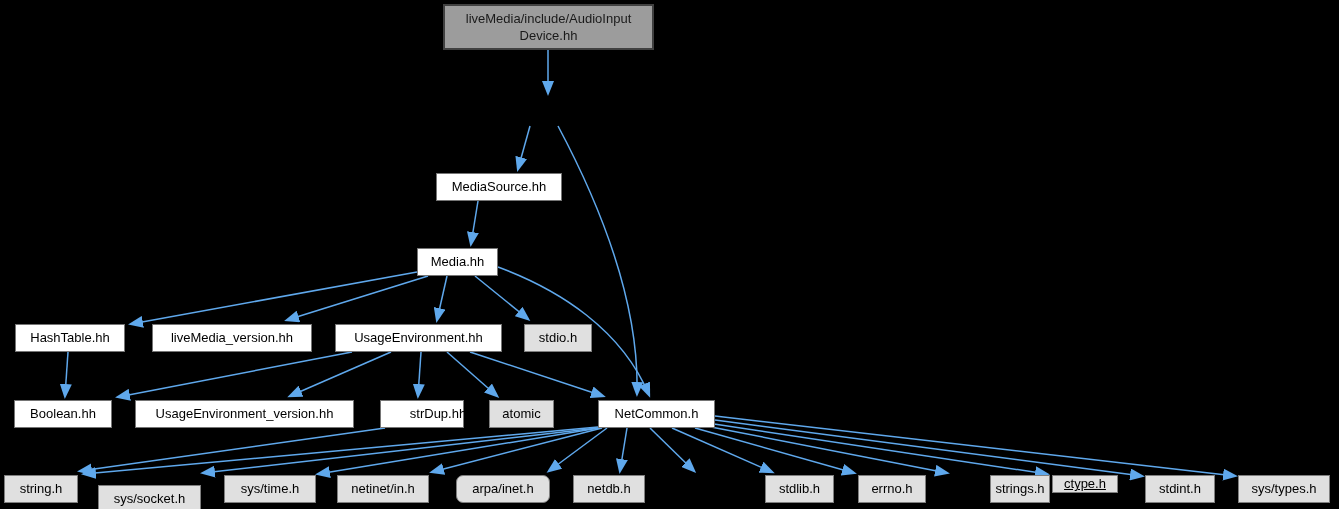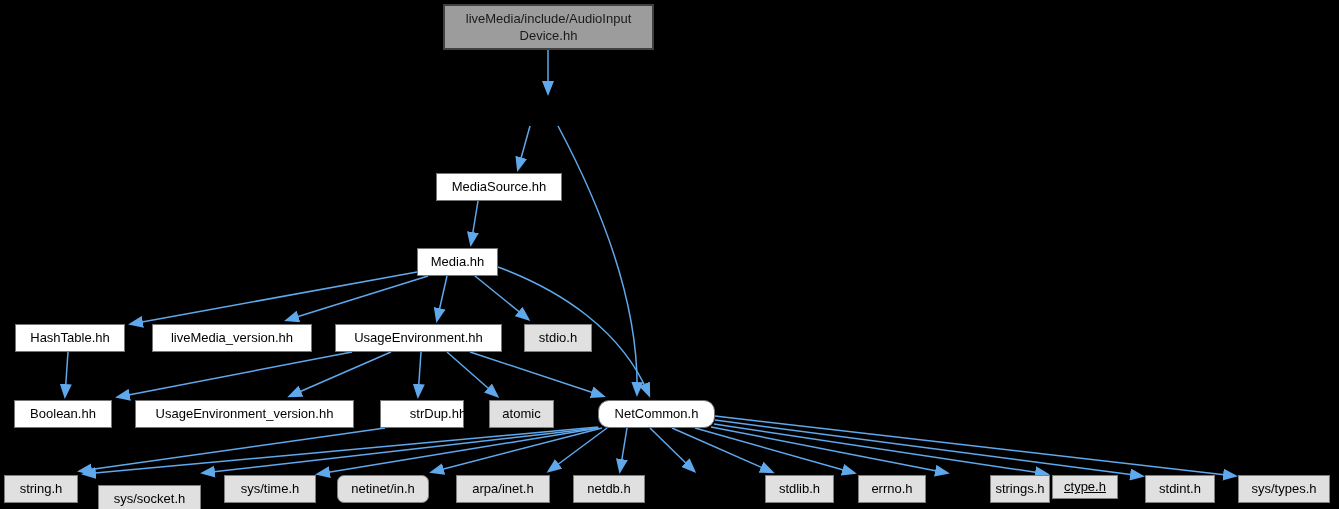--- a/index.html
+++ b/index.html
@@ -82,27 +82,27 @@
     <div class="node linked" style="left: 436px; top: 173px; width: 126px; height: 28px;">MediaSource.hh</div>
     <div class="node linked" style="left: 417px; top: 248px; width: 81px; height: 28px;">Media.hh</div>
     <div class="node linked" style="left: 15px; top: 324px; width: 110px; height: 28px;">HashTable.hh</div>
     <div class="node linked" style="left: 152px; top: 324px; width: 160px; height: 28px;">liveMedia_version.hh</div>
     <div class="node linked" style="left: 335px; top: 324px; width: 167px; height: 28px;">UsageEnvironment.hh</div>
     <div class="node system" style="left: 524px; top: 324px; width: 68px; height: 28px;">stdio.h</div>
     <div class="node linked" style="left: 14px; top: 400px; width: 98px; height: 28px;">Boolean.hh</div>
     <div class="node linked" style="left: 135px; top: 400px; width: 219px; height: 28px;">UsageEnvironment_version.hh</div>
     <div class="node linked" style="left: 380px; top: 400px; width: 84px; height: 28px; padding-left: 32px;">strDup.hh</div>
     <div class="node system" style="left: 489px; top: 400px; width: 65px; height: 28px;">atomic</div>
-    <div class="node linked" style="left: 598px; top: 400px; width: 117px; height: 28px; border-radius: 11px;">NetCommon.h</div>
+    <div class="node linked" style="left: 598px; top: 400px; width: 117px; height: 28px;">NetCommon.h</div>
     <div class="node system" style="left: 4px; top: 475px; width: 74px; height: 28px;">string.h</div>
     <div class="node system" style="left: 98px; top: 475px; width: 103px; height: 28px; margin-top: 10px;">sys/socket.h</div>
     <div class="node system" style="left: 224px; top: 475px; width: 92px; height: 28px;">sys/time.h</div>
-    <div class="node system" style="left: 337px; top: 475px; width: 92px; height: 28px; border-radius: 7px;">netinet/in.h</div>
-    <div class="node system" style="left: 456px; top: 475px; width: 94px; height: 28px;">arpa/inet.h</div>
+    <div class="node system" style="left: 337px; top: 475px; width: 92px; height: 28px;">netinet/in.h</div>
+    <div class="node system" style="left: 456px; top: 475px; width: 94px; height: 28px; border-radius: 7px;">arpa/inet.h</div>
     <div class="node system" style="left: 573px; top: 475px; width: 72px; height: 28px;">netdb.h</div>
     <div class="node system" style="left: 667px; top: 475px; width: 75px; height: 28px; margin-top: 44px;">unistd.h</div>
     <div class="node system" style="left: 765px; top: 475px; width: 69px; height: 28px;">stdlib.h</div>
     <div class="node system" style="left: 858px; top: 475px; width: 68px; height: 28px;">errno.h</div>
     <div class="node system" style="left: 990px; top: 475px; width: 60px; height: 28px;">strings.h</div>
-    <div class="node system" style="left: 1052px; top: 475px; width: 66px; height: 24px; text-decoration: underline;">ctype.h</div>
+    <div class="node system" style="left: 1052px; top: 475px; width: 66px; height: 18px; text-decoration: underline;">ctype.h</div>
     <div class="node system" style="left: 1145px; top: 475px; width: 70px; height: 28px;">stdint.h</div>
     <div class="node system" style="left: 1238px; top: 475px; width: 92px; height: 28px;">sys/types.h</div>
   </div>
 
 </body></html>

